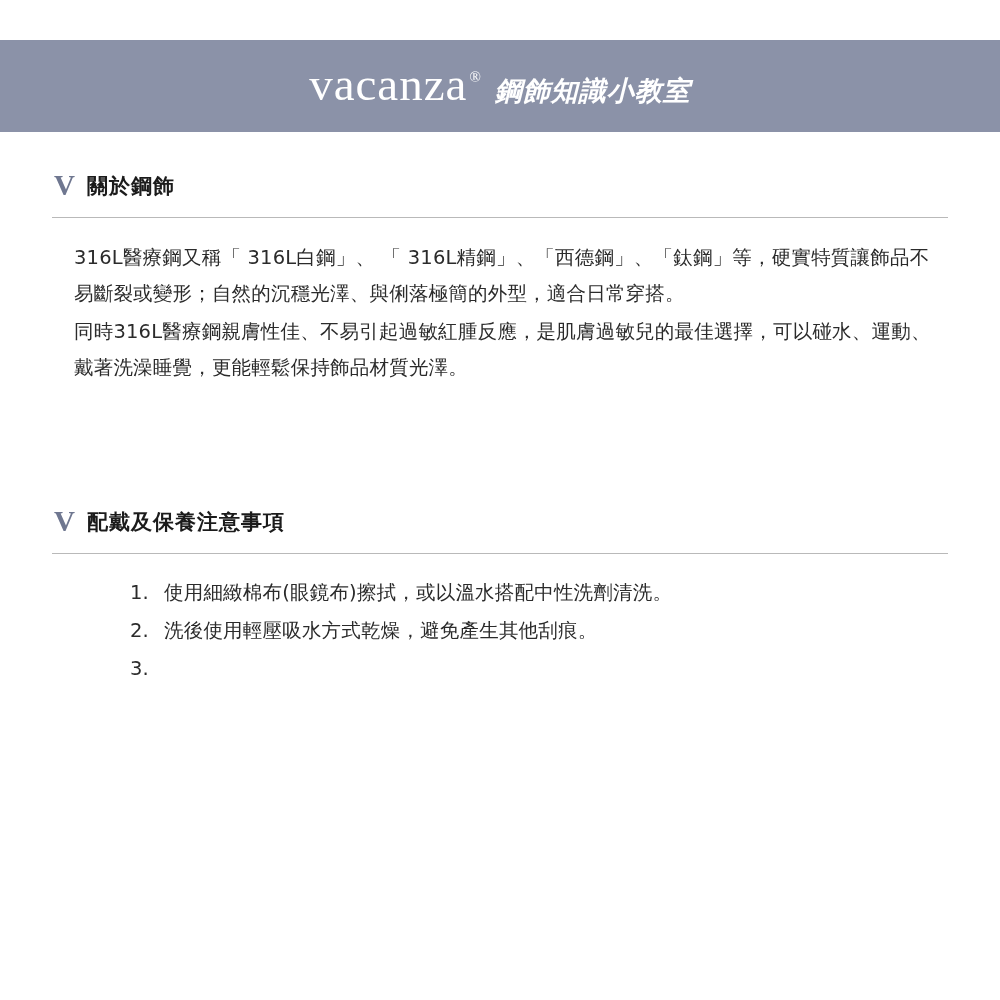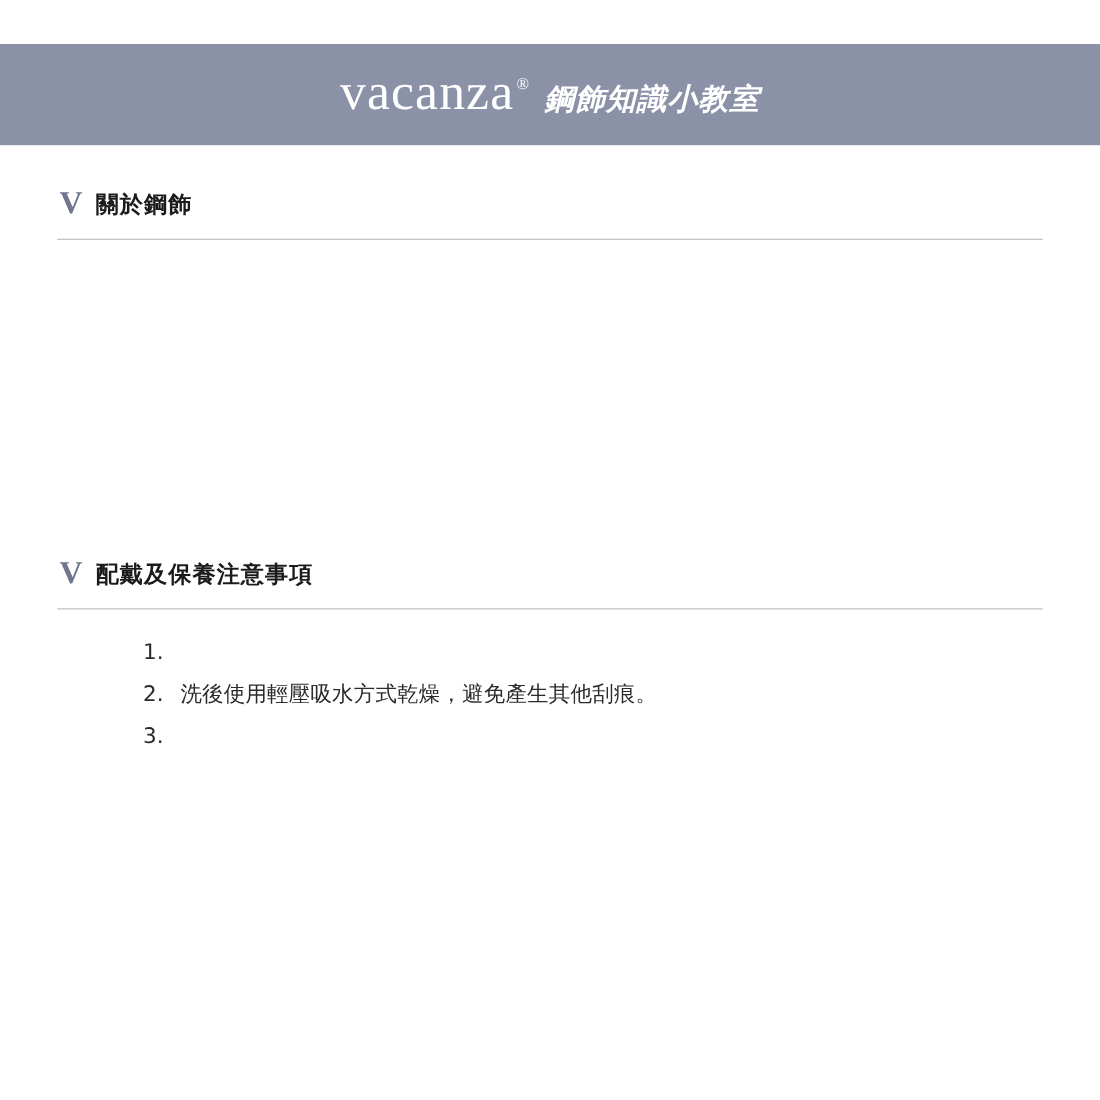--- a/index.html
+++ b/index.html
@@ -155,31 +155,36 @@
       <span class="brand-sub">鋼飾知識小教室</span>
     </div>
   </div>
 
   <div class="section sec-about">
     <div class="sec-head">
       <span class="v-mark">V</span>
       <span class="sec-title">關於鋼飾</span>
     </div>
     <div class="rule"></div>
+    <div class="body-block">
+      <p class="para">316L醫療鋼又稱「 316L白鋼」、 「 316L精鋼」、「西德鋼」、「鈦鋼」等，硬實特質讓飾品不易斷裂或變形；自然的沉穩光澤、與俐落極簡的外型，適合日常穿搭。</p>
+      <p class="para">同時316L醫療鋼親膚性佳、不易引起過敏紅腫反應，是肌膚過敏兒的最佳選擇，可以碰水、運動、戴著洗澡睡覺，更能輕鬆保持飾品材質光澤。</p>
+    </div>
   </div>
 
   <div class="section sec-care">
     <div class="sec-head">
       <span class="v-mark">V</span>
       <span class="sec-title">配戴及保養注意事項</span>
     </div>
     <div class="rule"></div>
     <ol class="care-list">
       <li class="care-item">
         <span class="care-num">1.</span>
+        <span>使用細緻棉布(眼鏡布)擦拭，或以溫水搭配中性洗劑清洗。</span>
       </li>
       <li class="care-item">
         <span class="care-num">2.</span>
         <span>洗後使用輕壓吸水方式乾燥，避免產生其他刮痕。</span>
       </li>
       <li class="care-item">
         <span class="care-num">3.</span>
       </li>
     </ol>
   </div>

